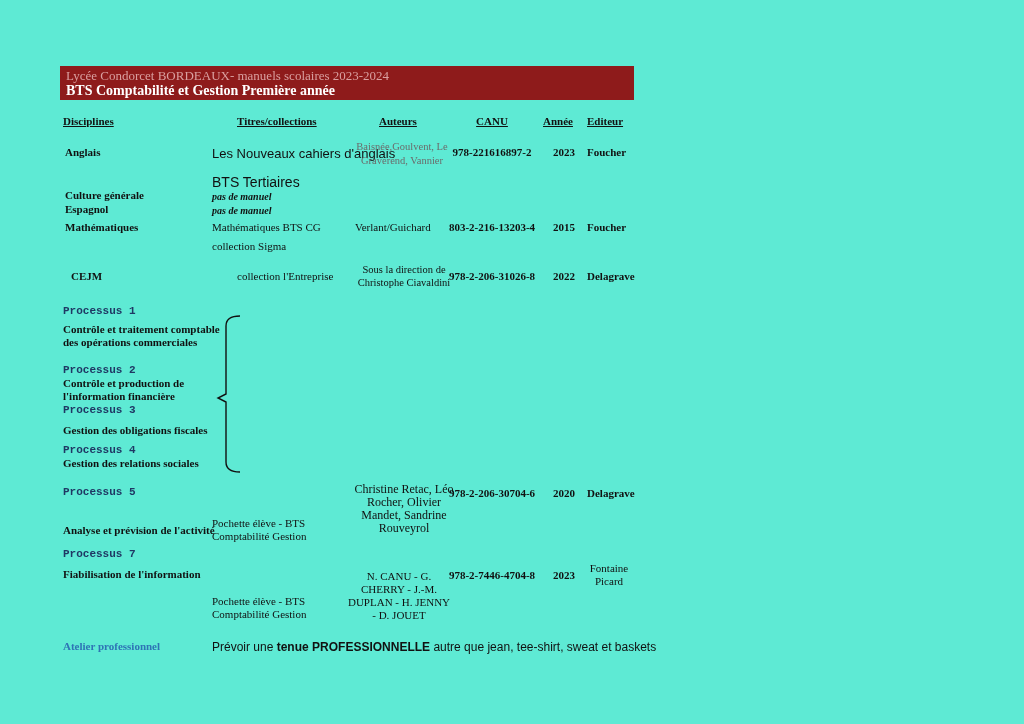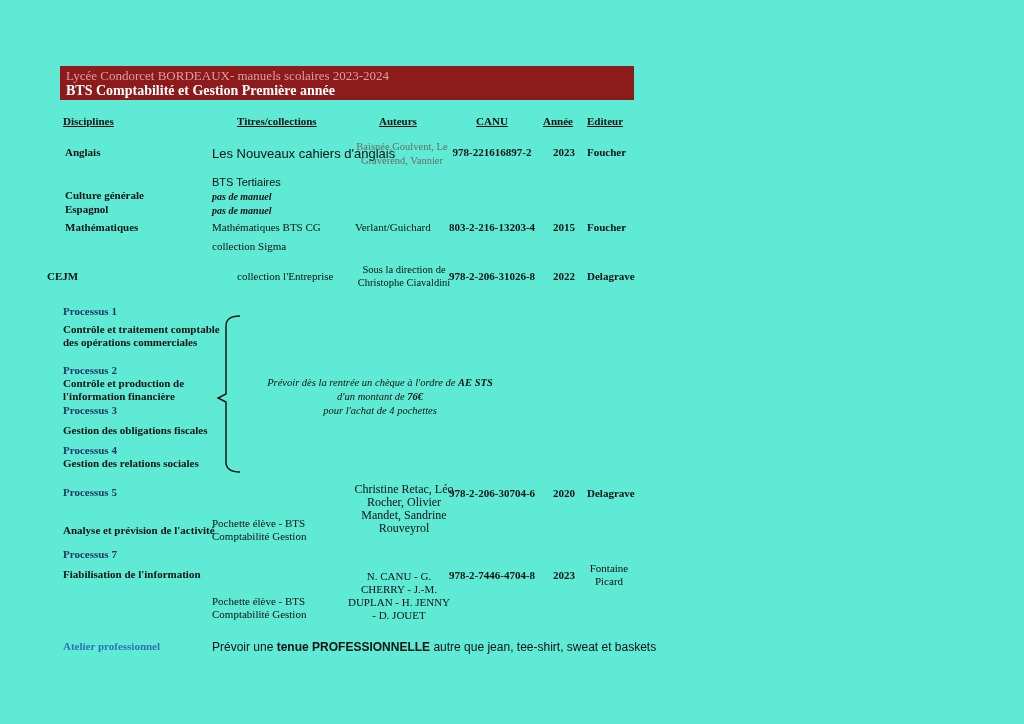--- a/index.html
+++ b/index.html
@@ -3,21 +3,21 @@
 <meta charset="utf-8">
 <style>
   html,body{margin:0;padding:0;background:#ffffff;}
   #page{position:relative;width:1024px;height:724px;background:#5eead4;overflow:hidden;
         font-family:"Liberation Serif",serif;font-size:11px;color:#111;line-height:13px;}
   .abs{position:absolute;}
   .sans{font-family:"Liberation Sans",sans-serif;}
   .b{font-weight:bold;}
   .i{font-style:italic;}
   .c{text-align:center;}
-  .blue{color:#1f3864;}
+  .blue{color:#1f3864;font-family:Liberation Mono, monospace;}
   .lblue{color:#2e74b5;}
   .gray{color:#6b6b6b;}
   #banner{left:60px;top:66px;width:562px;height:29px;background:#8e1b1b;padding:2px 6px 3px 6px;}
   #banner .l1{color:#d9a0a0;font-size:13px;line-height:15px;}
   #banner .l2{color:#ffffff;font-size:14px;line-height:16px;font-weight:bold;}
   .hdr{font-weight:bold;text-decoration:underline;}
   .brace{stroke:#111;stroke-width:1.4;fill:none;}
 </style>
 </head>
 <body>
@@ -36,59 +36,54 @@
   <div class="abs hdr c" style="left:538px;top:115px;width:40px;">Année</div>
   <div class="abs hdr" style="left:587px;top:115px;">Editeur</div>
 
   <div class="abs b" style="left:65px;top:146px;">Anglais</div>
   <div class="abs sans" style="left:212px;top:147px;font-size:13px;">Les Nouveaux cahiers d'anglais</div>
   <div class="abs gray c" style="left:348px;top:140px;width:108px;font-size:10.5px;line-height:13.5px;">Baisnée,Goulvent, Le Graverend, Vannier</div>
   <div class="abs b c" style="left:440px;top:146px;width:104px;">978-221616897-2</div>
   <div class="abs b c" style="left:544px;top:146px;width:40px;">2023</div>
   <div class="abs b" style="left:587px;top:146px;">Foucher</div>
 
-  <div class="abs sans" style="left:212px;top:176px;font-size:11px;text-align:center;">BTS Tertiaires</div>
+  <div class="abs sans" style="left:212px;top:176px;font-size:14px;text-align:center;">BTS Tertiaires</div>
   <div class="abs b" style="left:65px;top:189px;">Culture générale</div>
   <div class="abs b i" style="left:212px;top:190px;font-size:10px;">pas de manuel</div>
   <div class="abs b" style="left:65px;top:203px;">Espagnol</div>
   <div class="abs b i" style="left:212px;top:204px;font-size:10px;">pas de manuel</div>
 
   <div class="abs b" style="left:65px;top:221px;">Mathématiques</div>
   <div class="abs" style="left:212px;top:221px;">Mathématiques BTS CG</div>
   <div class="abs" style="left:212px;top:240px;">collection Sigma</div>
   <div class="abs" style="left:355px;top:221px;">Verlant/Guichard</div>
   <div class="abs b c" style="left:440px;top:221px;width:104px;">803-2-216-13203-4</div>
   <div class="abs b c" style="left:544px;top:221px;width:40px;">2015</div>
   <div class="abs b" style="left:587px;top:221px;">Foucher</div>
 
-  <div class="abs b" style="left:47px;top:270px;">CEJM</div>
+  <div class="abs b" style="left:71px;top:270px;">CEJM</div>
   <div class="abs" style="left:237px;top:270px;">collection l'Entreprise</div>
   <div class="abs c" style="left:348px;top:263px;width:112px;font-size:10.5px;line-height:13px;">Sous la direction de Christophe Ciavaldini</div>
   <div class="abs b c" style="left:440px;top:270px;width:104px;">978-2-206-31026-8</div>
   <div class="abs b c" style="left:544px;top:270px;width:40px;">2022</div>
   <div class="abs b" style="left:587px;top:270px;">Delagrave</div>
 
   <div class="abs b blue" style="left:63px;top:305px;">Processus 1</div>
   <div class="abs b" style="left:63px;top:323px;width:158px;">Contrôle et traitement comptable des opérations commerciales</div>
   <div class="abs b blue" style="left:63px;top:364px;">Processus 2</div>
   <div class="abs b" style="left:63px;top:377px;width:170px;">Contrôle et production de l'information financière</div>
   <div class="abs b blue" style="left:63px;top:404px;">Processus 3</div>
   <div class="abs b" style="left:63px;top:424px;width:200px;">Gestion des obligations fiscales</div>
   <div class="abs b blue" style="left:63px;top:444px;">Processus 4</div>
   <div class="abs b" style="left:63px;top:457px;width:200px;">Gestion des relations sociales</div>
 
   <svg class="abs" style="left:216px;top:314px;" width="26" height="160" viewBox="0 0 26 160">
     <path class="brace" d="M 24 2 Q 10 2 10 12 L 10 80 L 2 84 L 10 88 L 10 148 Q 10 158 24 158"></path>
   </svg>
 
-  <div class="abs i c" style="left:255px;top:376px;width:250px;font-size:10.5px;line-height:14px;">
-    <div><span>Prévoir dès la rentrée un chèque à l'ordre de </span><span class="b">AE STS</span></div>
-    <div><span>d'un montant de </span><span class="b">76€</span></div>
-    <div>pour l'achat de 4 pochettes</div>
-  </div>
 
   <div class="abs b blue" style="left:63px;top:486px;">Processus 5</div>
   <div class="abs c" style="left:348px;top:483px;width:112px;font-size:12px;line-height:13px;">Christine Retac, Léo Rocher, Olivier Mandet, Sandrine Rouveyrol</div>
   <div class="abs b c" style="left:440px;top:487px;width:104px;">978-2-206-30704-6</div>
   <div class="abs b c" style="left:544px;top:487px;width:40px;">2020</div>
   <div class="abs b" style="left:587px;top:487px;">Delagrave</div>
   <div class="abs b" style="left:63px;top:524px;white-space:nowrap;">Analyse et prévision de l'activité</div>
   <div class="abs" style="left:212px;top:517px;">
     <div>Pochette élève - BTS</div>
     <div>Comptabilité Gestion</div>

